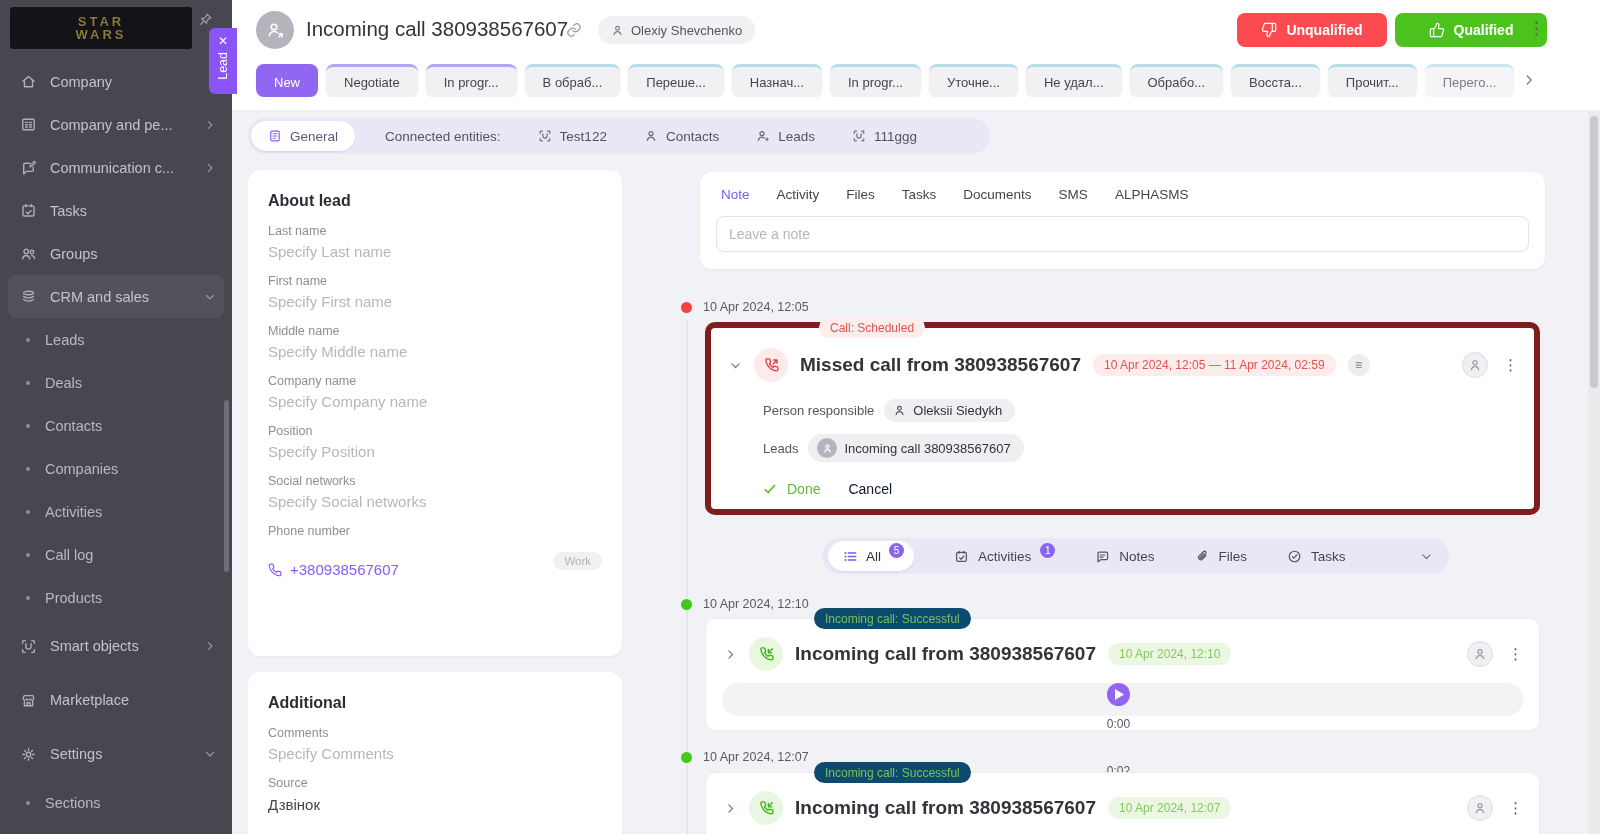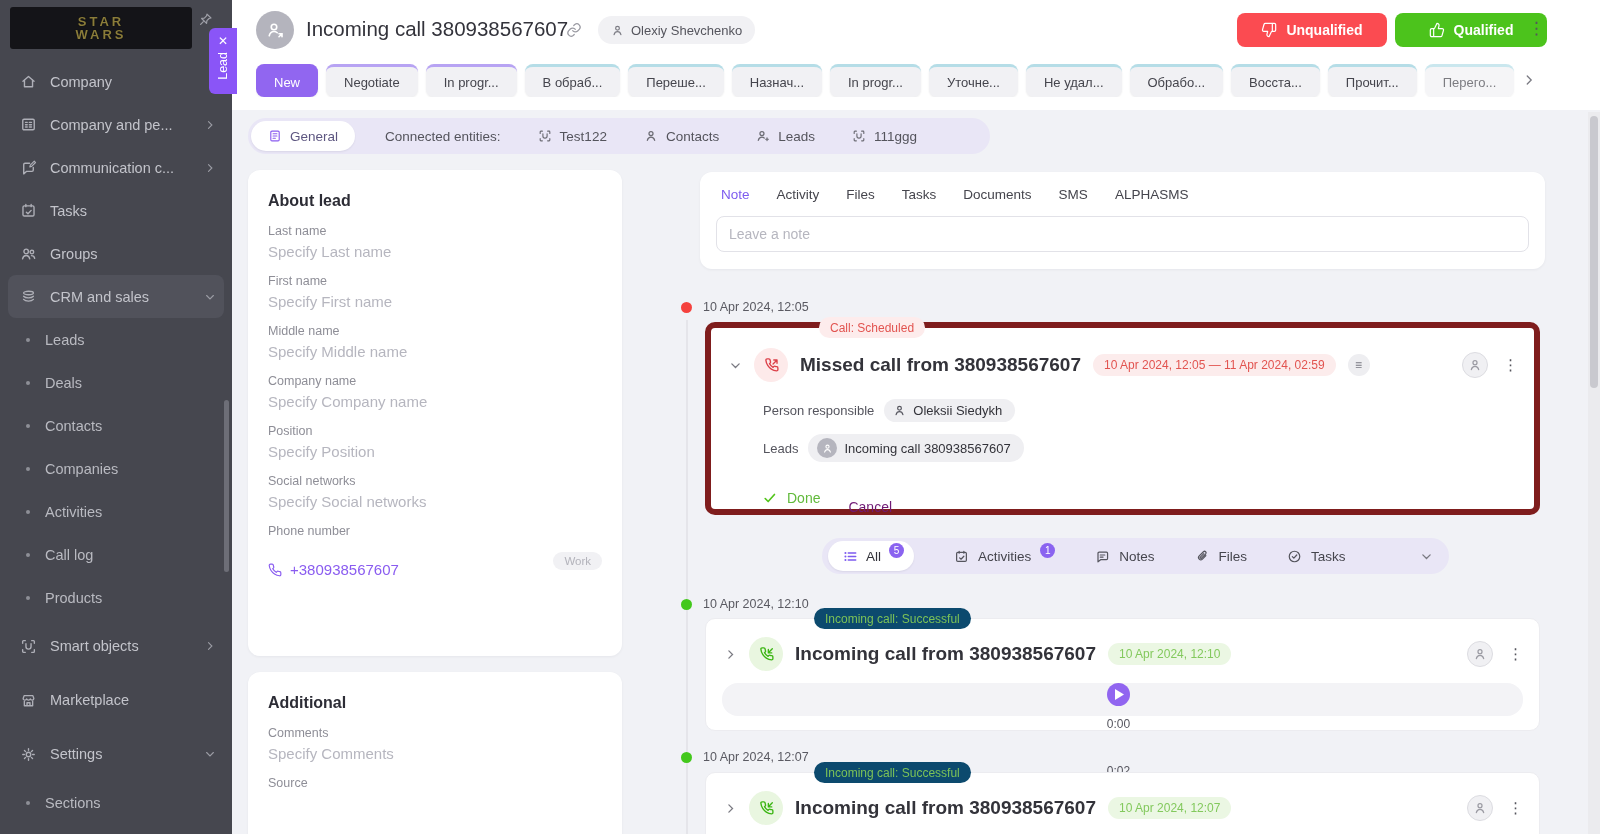--- a/index.html
+++ b/index.html
@@ -110,21 +110,21 @@
                display:flex; align-items:center; justify-content:center; }
   .kebab { color:#55555d; font-size:15px; cursor:pointer; }
   .c-row2 { display:flex; align-items:center; gap:10px; padding:17px 0 0 52px; font-size:13px; color:#55555e; }
   .gchip { display:flex; align-items:center; gap:7px; background:#efeff2; border-radius:14px; padding:4px 13px 4px 9px;
            color:#33333a; cursor:pointer; }
   .gchip .i { color:#55555e; }
   .mini-av { width:20px; height:20px; border-radius:50%; background:#b5b5be; color:#fff; display:flex; align-items:center;
              justify-content:center; flex:none; }
   .c-actions { display:flex; align-items:center; gap:28px; padding:19px 0 0 52px; font-size:14px; }
   .done { color:#61ba3b; display:flex; gap:10px; align-items:center; cursor:pointer; }
-  .cancel { color:#701a75; cursor:pointer;margin-top:18px; }
+  .cancel { color:#0f172a; cursor:pointer; }
 
   .filter-bar { position:absolute; left:590px; top:538px; width:627px; height:36px; background:#e9e6f6; border-radius:18px;
                 display:flex; align-items:center; padding:0 16px 0 3px; font-size:13.5px; color:#45454d; }
   .fb-all { background:#fff; height:30px; border-radius:15px; display:flex; align-items:center; gap:8px; padding:0 10px 0 15px;
             margin-left:3px; font-weight:500; color:#33333a; box-shadow:0 1px 2px rgba(20,20,40,.07); cursor:pointer; }
   .fb-all .i { color:#7d5bef; }
   .fb-badge { min-width:15px; height:15px; border-radius:8px; background:#8a63f0; color:#fff; font-size:10px; display:flex;
               align-items:center; justify-content:center; padding:0 4px; position:relative; top:-6px; }
   .fb-item { display:flex; align-items:center; gap:9px; margin-left:40px; cursor:pointer; }
   .fb-item .i { color:#55555e; }
@@ -473,20 +473,21 @@
     </div>
 
     <div class="card addl-card">
       <div class="card-title">Additional</div>
       <div class="field">
         <div class="f-label">Comments</div>
         <div class="f-value">Specify Comments</div>
       </div>
       <div class="field">
         <div class="f-label">Source</div>
+        <div class="source-value">Дзвінок</div>
       </div>
     </div>
 
     <div class="card composer">
       <div class="comp-tabs">
         <span class="comp-tab active">Note</span>
         <span class="comp-tab">Activity</span>
         <span class="comp-tab">Files</span>
         <span class="comp-tab">Tasks</span>
         <span class="comp-tab">Documents</span>

